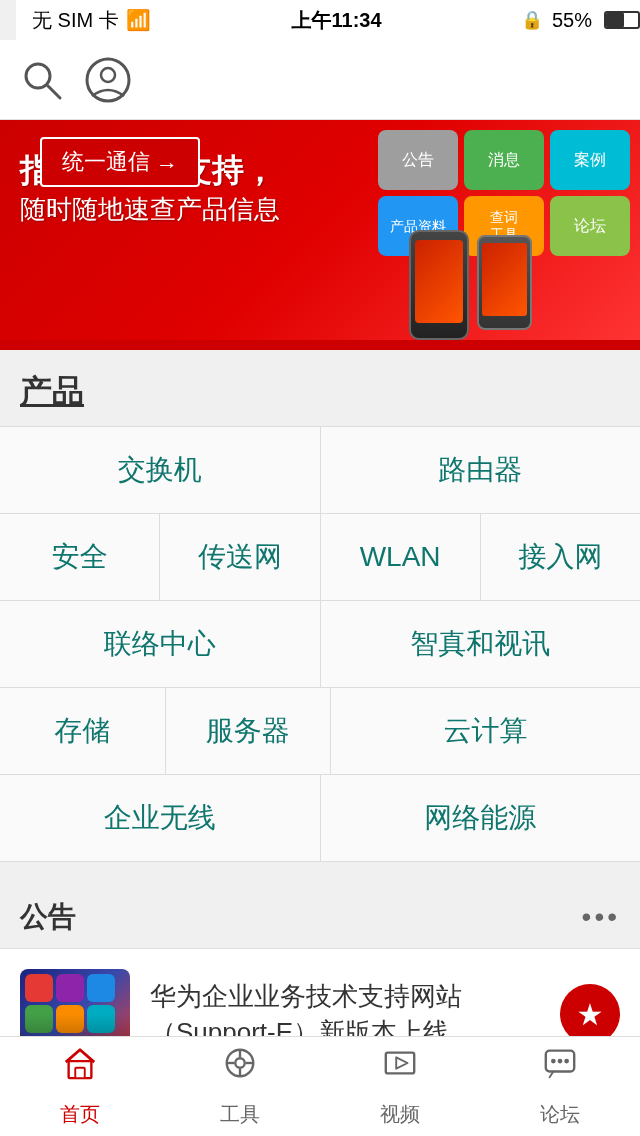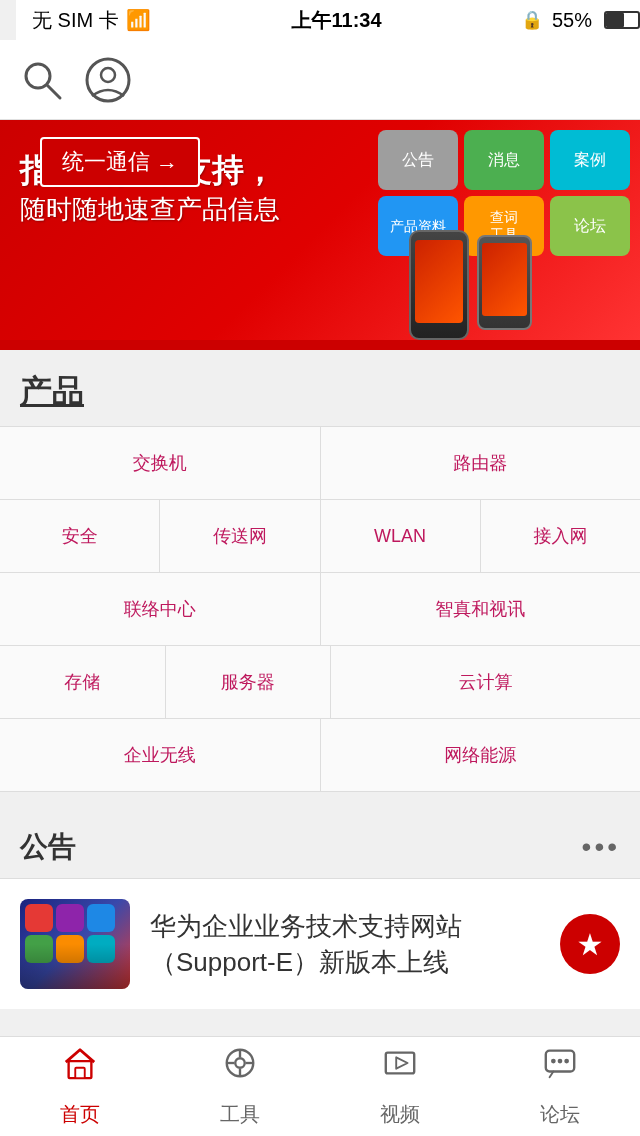--- a/index.html
+++ b/index.html
@@ -219,22 +219,22 @@
       display: flex;
       border-bottom: 1px solid #ddd;
     }
     .product-row:last-child {
       border-bottom: none;
     }
     .product-cell {
       flex: 1;
       padding: 24px 10px;
       text-align: center;
-      font-size: 18px;
-      color: #be185d;
+      font-size: 28px;
+      color: #0f766e;
       border-right: 1px solid #ddd;
       background: #fafafa;
       cursor: pointer;
       display: flex;
       align-items: center;
       justify-content: center;
     }
     .product-cell:last-child {
       border-right: none;
     }

